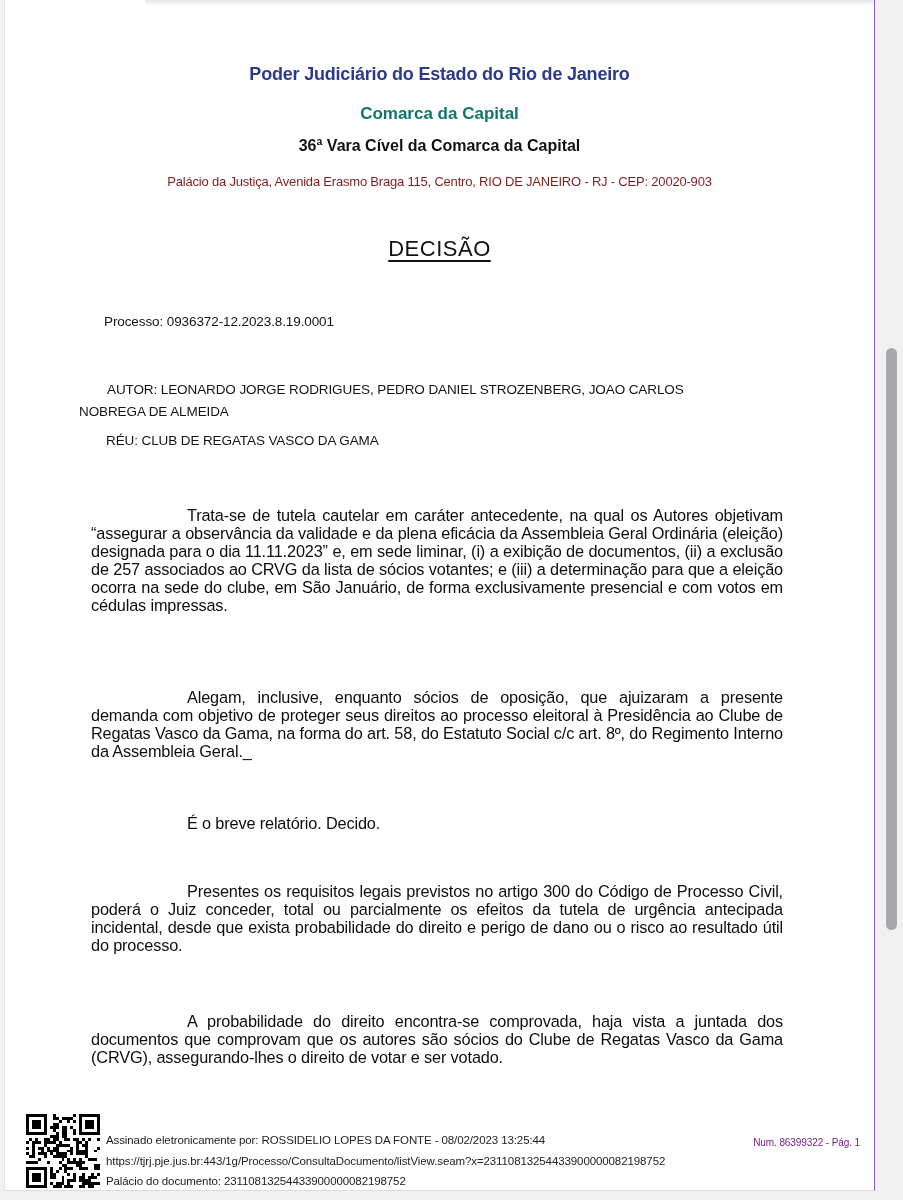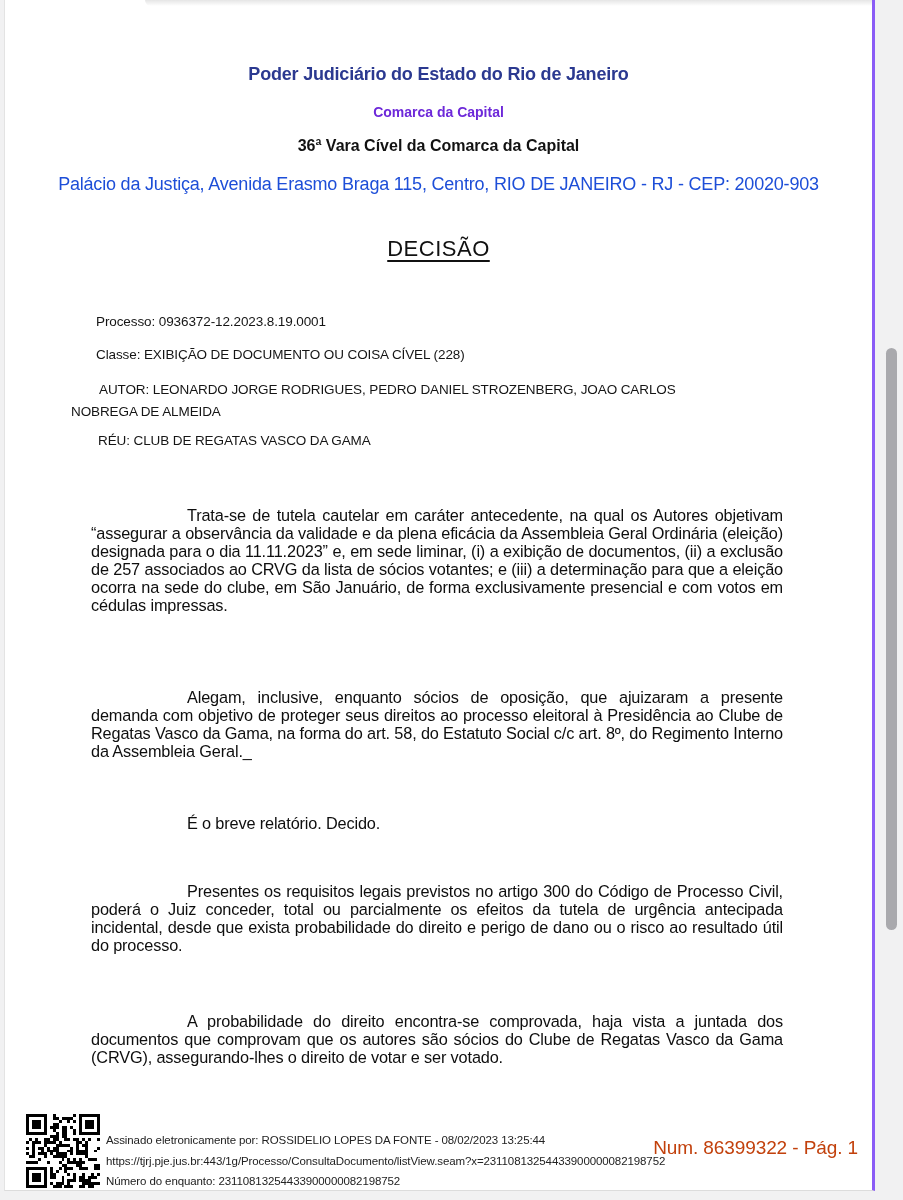--- a/index.html
+++ b/index.html
@@ -5,43 +5,43 @@
   html,body{margin:0;padding:0;}
   body{
     width:903px;height:1200px;position:relative;overflow:hidden;
     background:#f1f1f2;
     font-family:"Liberation Sans","DejaVu Sans",sans-serif;
     color:#111;
   }
   .page{
     position:absolute;left:4px;top:0;width:871px;height:1191px;
     background:#ffffff;
-    border-left:1px solid #e3e3e3;border-right:3px solid #8b5cf6;border-bottom:1px solid #dcdcdc;
+    border-left:1px solid #e3e3e3;border-right:1px solid #8b5cf6;border-bottom:1px solid #dcdcdc;
     box-sizing:border-box;
   }
   .page::after{ 
     content:"";position:absolute;top:0;left:140px;right:0;height:6px;
     background:linear-gradient(to bottom,rgba(0,0,0,0.10),rgba(0,0,0,0));
     border-radius:0 0 0 8px;pointer-events:none;
   }
   .scroll-thumb{
     position:absolute;left:886px;top:348px;width:11px;height:582px;
     background:#a9a9ad;border-radius:6px;
   }
   .center{position:absolute;left:0;width:100%;text-align:center;}
   .court{top:64px;font-size:18px;font-weight:bold;letter-spacing:-0.2px;}
-  .district{top:104px;font-size:14px;font-weight:bold;color:#6d28d9;}
+  .district{top:104px;font-size:17px;font-weight:bold;color:#0f766e;}
   .division{top:137px;font-size:16px;font-weight:bold;color:#121212;}
-  .address{top:174px;font-size:18px;color:#1d4ed8;letter-spacing:-0.2px;}
+  .address{top:174px;font-size:13px;color:#7f1d1d;letter-spacing:-0.2px;}
   .doc-title{
     top:236px;font-size:22px;font-weight:normal;letter-spacing:0.5px;
     text-decoration:underline;text-decoration-thickness:2px;text-underline-offset:4px;
   }
   .case-line{
-    position:absolute;left:66px;width:692px;
+    position:absolute;left:74px;width:692px;
     font-size:13.5px;line-height:22px;color:#151515;letter-spacing:-0.1px;
   }
   .indent1{text-indent:25px;}
   .case-processo{top:311px;}
   .case-classe{top:344px;}
   .case-autor{top:379px;width:648px;text-indent:28px;}
   .case-reu{top:430px;text-indent:27px;}
   .body-par{
     position:absolute;left:78px;width:692px;margin:8px;
     font-size:16.3px;line-height:18px;letter-spacing:-0.15px;
@@ -53,37 +53,36 @@
   .p3{top:874px;}
   .p4{top:1004px;}
   .qr{position:absolute;left:21px;top:1114px;width:74px;height:74px;}
   .qr svg{width:100%;height:100%;display:block;}
   .sig-block{
     position:absolute;left:101px;top:1130px;width:680px;
     font-size:11.5px;line-height:20.6px;color:#222;letter-spacing:-0.1px;
   }
   .page-num{
     position:absolute;right:14px;top:1137px;
-    font-size:19px;color:#c2410c;letter-spacing:-0.1px;
+    font-size:10px;color:#701a75;letter-spacing:-0.1px;
   }
 </style>
 </head>
 <body>
 
 <div class="page">
 
   <div class="center court" style="color: rgb(43, 57, 144);">Poder Judiciário do Estado do Rio de Janeiro</div>
   <div class="center district">Comarca da Capital</div>
   <div class="center division">36ª Vara Cível da Comarca da Capital</div>
   <div class="center address">Palácio da Justiça, Avenida Erasmo Braga 115, Centro, RIO DE JANEIRO - RJ - CEP: 20020-903</div>
 
   <div class="center doc-title">DECISÃO</div>
 
   <div class="case-line case-processo indent1">Processo: 0936372-12.2023.8.19.0001</div>
-  <div class="case-line case-classe indent1">Classe: EXIBIÇÃO DE DOCUMENTO OU COISA CÍVEL (228)</div>
   <div class="case-line case-autor">AUTOR: LEONARDO JORGE RODRIGUES, PEDRO DANIEL STROZENBERG, JOAO CARLOS NOBREGA DE ALMEIDA</div>
   <div class="case-line case-reu">RÉU: CLUB DE REGATAS VASCO DA GAMA</div>
 
   <p class="body-par p0">Trata-se de tutela cautelar em caráter antecedente, na qual os Autores objetivam “assegurar a observância da validade e da plena eficácia da Assembleia Geral Ordinária (eleição) designada para o dia 11.11.2023” e, em sede liminar, (i) a exibição de documentos, (ii) a exclusão de 257 associados ao CRVG da lista de sócios votantes; e (iii) a determinação para que a eleição ocorra na sede do clube, em São Januário, de forma exclusivamente presencial e com votos em cédulas impressas.</p>
   <p class="body-par p1">Alegam, inclusive, enquanto sócios de oposição, que ajuizaram a presente demanda com objetivo de proteger seus direitos ao processo eleitoral à Presidência ao Clube de Regatas Vasco da Gama, na forma do art. 58, do Estatuto Social c/c art. 8º, do Regimento Interno da Assembleia Geral._</p>
   <p class="body-par p2">É o breve relatório. Decido.</p>
   <p class="body-par p3">Presentes os requisitos legais previstos no artigo 300 do Código de Processo Civil, poderá o Juiz conceder, total ou parcialmente os efeitos da tutela de urgência antecipada incidental, desde que exista probabilidade do direito e perigo de dano ou o risco ao resultado útil do processo.</p>
   <p class="body-par p4">A probabilidade do direito encontra-se comprovada, haja vista a juntada dos documentos que comprovam que os autores são sócios do Clube de Regatas Vasco da Gama (CRVG), assegurando-lhes o direito de votar e ser votado.</p>
 
   <div class="qr">
@@ -295,19 +294,19 @@
         <rect x="20" y="2" width="3" height="3" fill="#000"></rect>
         <rect x="0" y="18" width="7" height="7" fill="#000"></rect>
         <rect x="1" y="19" width="5" height="5" fill="#fff"></rect>
         <rect x="2" y="20" width="3" height="3" fill="#000"></rect>
       </svg>
   </div>
 
   <div class="sig-block">
     <div>Assinado eletronicamente por: ROSSIDELIO LOPES DA FONTE - 08/02/2023 13:25:44</div>
     <div>https://tjrj.pje.jus.br:443/1g/Processo/ConsultaDocumento/listView.seam?x=23110813254433900000082198752</div>
-    <div>Número do enquanto: 23110813254433900000082198752</div>
+    <div>Palácio do documento: 23110813254433900000082198752</div>
   </div>
 
   <div class="page-num">Num. 86399322 - Pág. 1</div>
 </div>
 
 <div class="scroll-thumb" style="background: rgb(169, 169, 173);"></div>
 
 </body></html>

